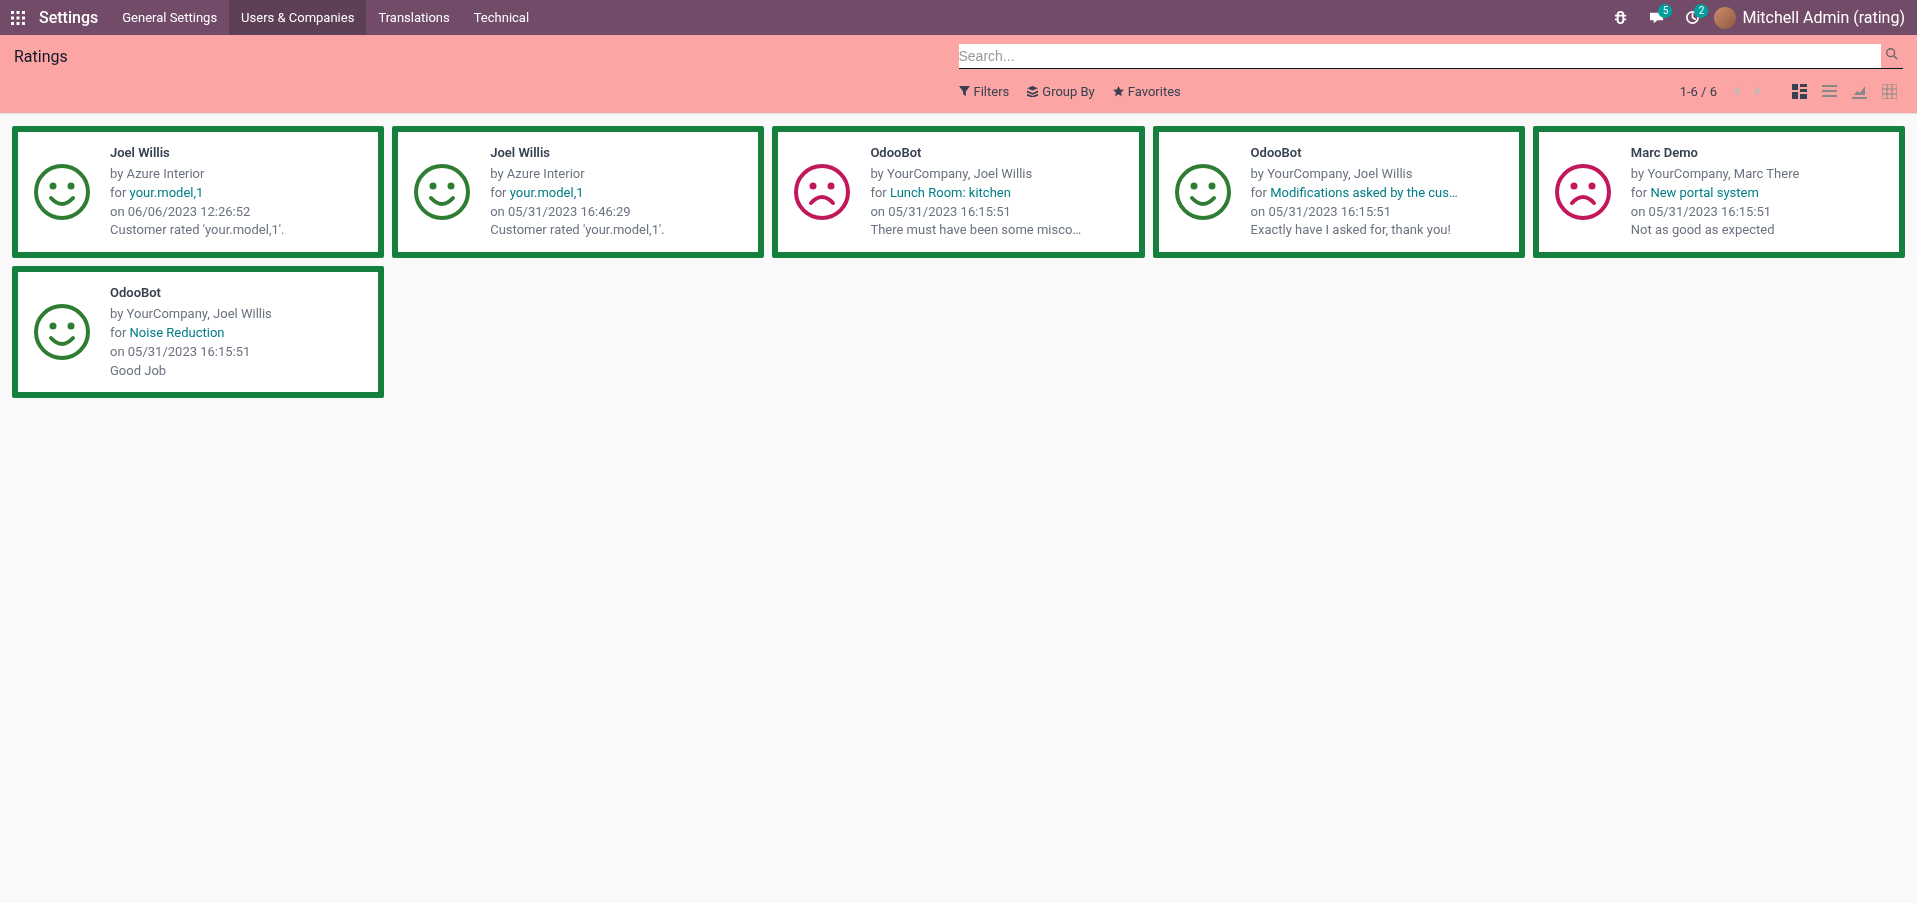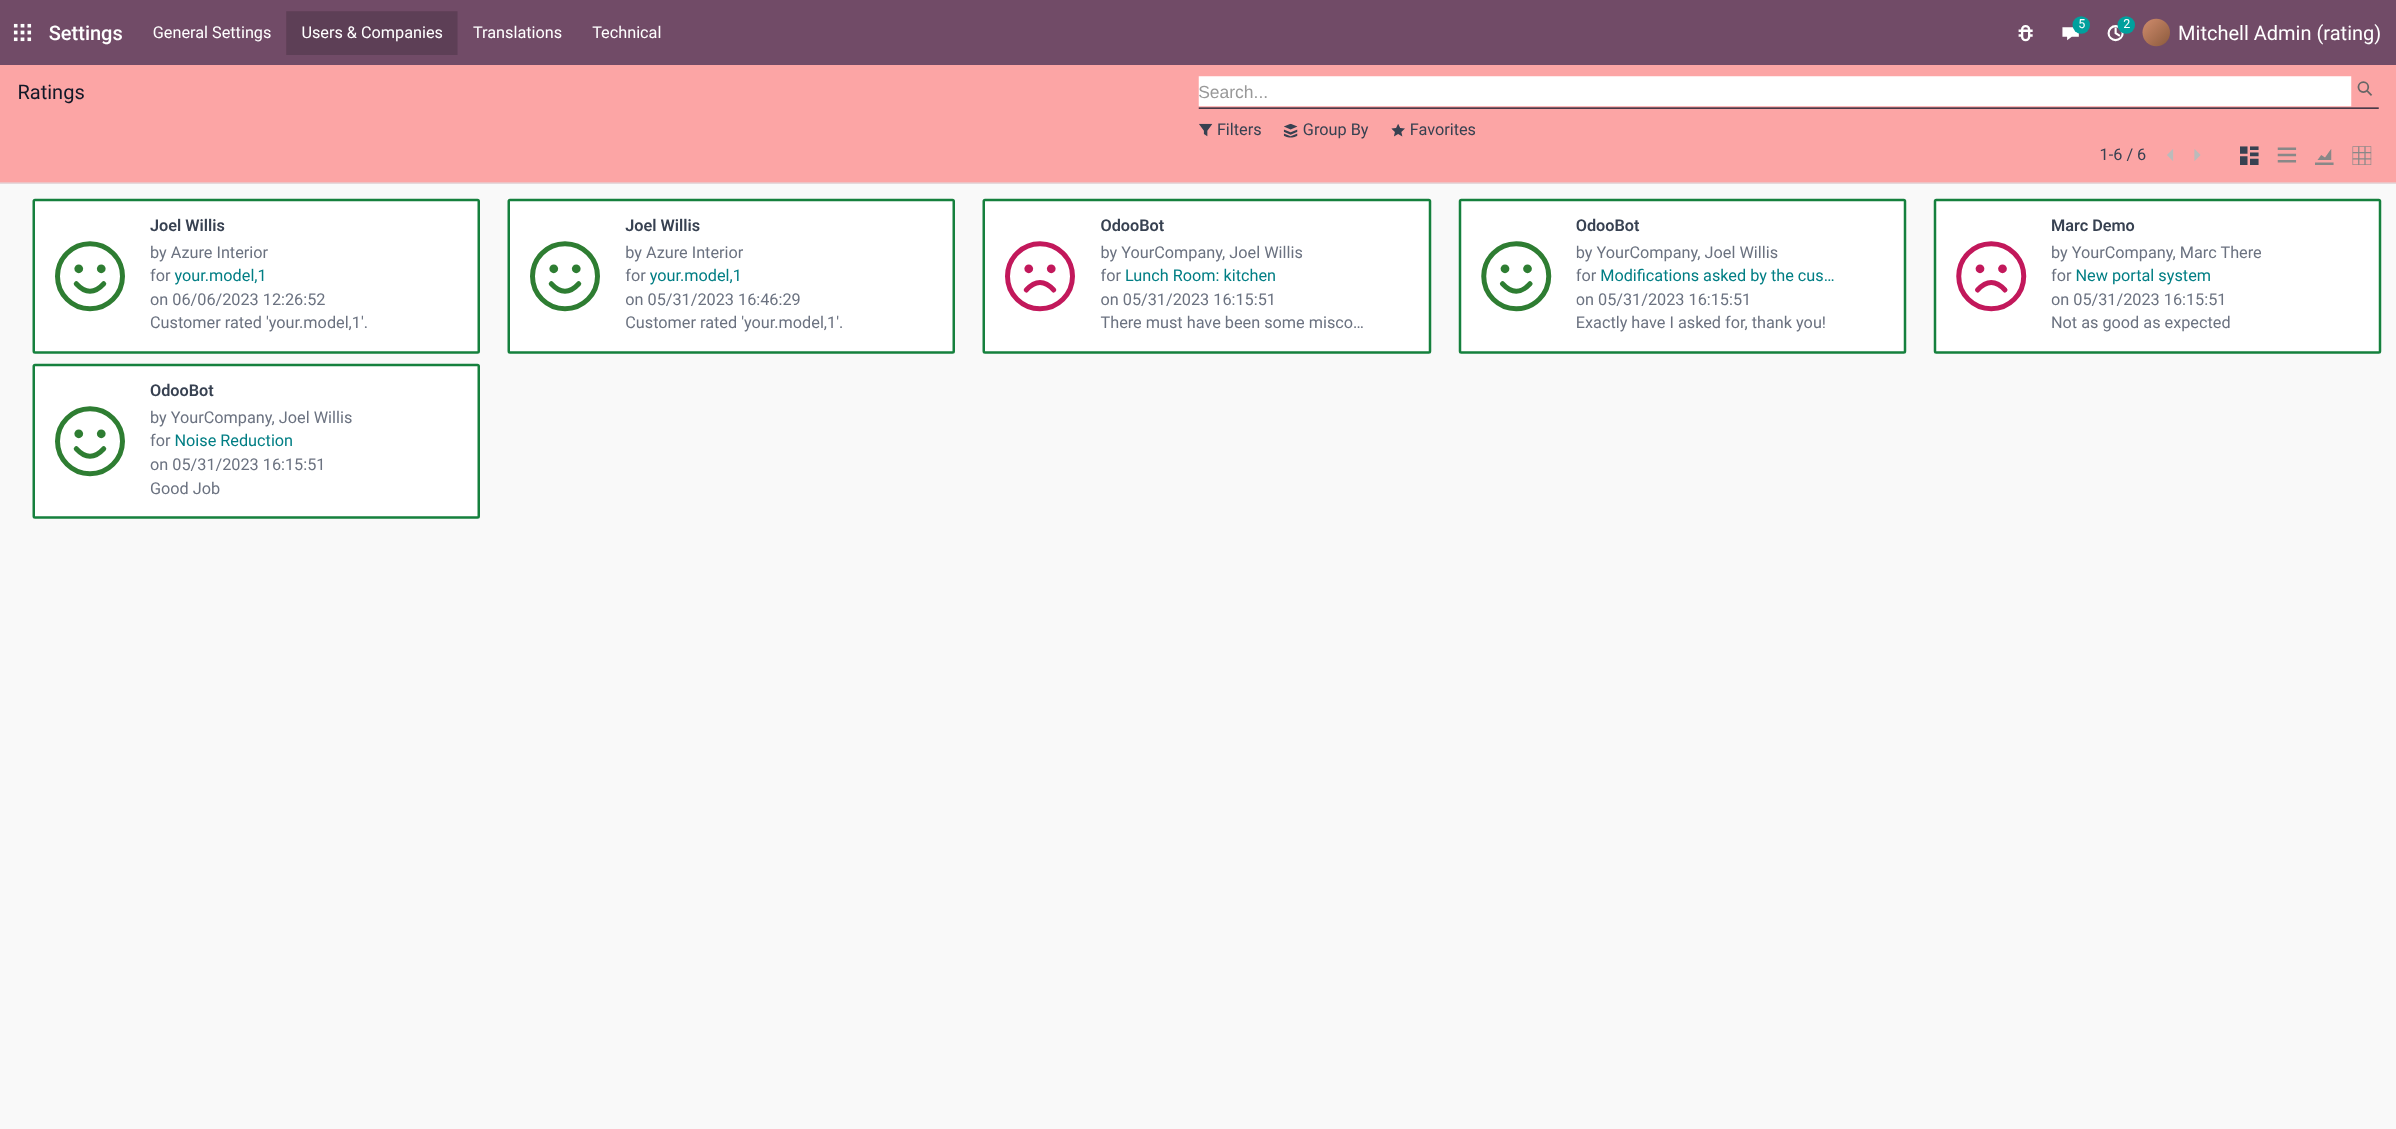--- a/index.html
+++ b/index.html
@@ -5,21 +5,21 @@
 * { box-sizing: border-box; margin: 0; padding: 0; }
 body {
   font-family: -apple-system, BlinkMacSystemFont, "Segoe UI", Roboto, "Helvetica Neue", Arial, sans-serif;
   font-size: 13px;
   color: #374151;
   background: #f9f9f9;
 }
 
 .topnav {
   background: #714B67;
-  height: 52px;
+  height: 35px;
   display: flex;
   align-items: center;
   color: #fff;
 }
 .topnav-left {
   display: flex;
   align-items: center;
 }
 .apps-grid {
   width: 35px;
@@ -122,21 +122,20 @@
 .search-input::placeholder { color: #999; }
 .search-btn {
   cursor: pointer;
   padding: 4px;
 }
 .search-btn svg { width: 14px; height: 14px; fill: #666; }
 .cp-row2 {
   display: flex;
   align-items: center;
   padding: 6px 14px 10px;
-  flex-direction: column;
 }
 .cp-right {
   margin-left: auto;
   display: flex;
   align-items: center;
   gap: 16px;
 }
 .search-options {
   display: flex;
   gap: 18px;
@@ -188,28 +187,27 @@
 
 
 .kanban {
   padding: 12px;
   display: grid;
   grid-template-columns: repeat(5, 1fr);
   gap: 8px;
 }
 .kanban-card {
   background: #fff;
-  border: 2px solid #15803d;
+  border: 6px solid #15803d;
   border-radius: 2px;
   padding: 12px;
   display: flex;
   gap: 16px;
   cursor: pointer;
   min-height: 100px;
-  margin-left: 14px;
 }
 .card-icon {
   width: 64px;
   display: flex;
   align-items: center;
   justify-content: center;
 }
 .face {
   width: 58px;
   height: 58px;

